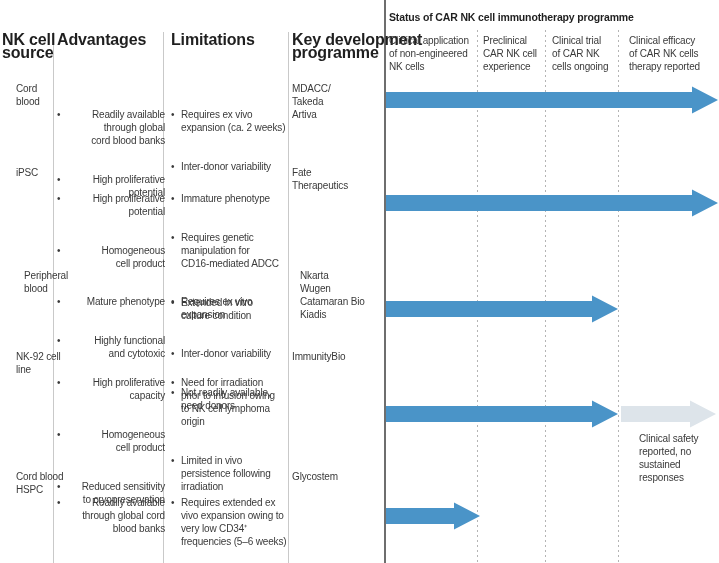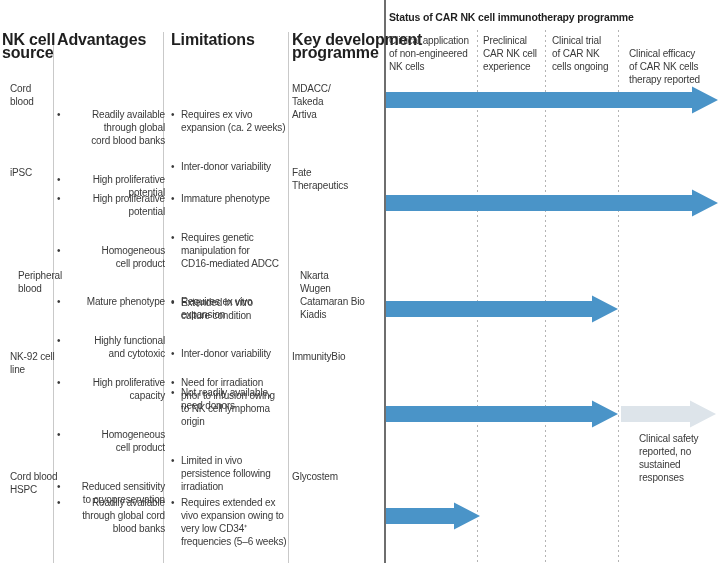--- a/index.html
+++ b/index.html
@@ -9,34 +9,34 @@
     font-size:10px;line-height:13px;letter-spacing:-0.15px;overflow:hidden;
   }
   .cell{position:absolute;white-space:pre;}
   .hdr{font-weight:bold;color:#1f1f1f;font-size:16px;}
   
   .vline{position:absolute;width:1px;top:32px;bottom:0;background:#c9c9c9;}
   .vline-dark{position:absolute;width:1.5px;top:0;bottom:0;left:384px;background:#6e6e6e;}
   .vdash{position:absolute;width:1px;top:30px;bottom:0;
     background:repeating-linear-gradient(to bottom,#b4b4b4 0 2px,transparent 2px 5px);}
   
-  .c-src{left:10px;width:52px;}
+  .c-src{left:16px;width:52px;}
   .c-adv{left:57px;width:108px;text-align:right;}
   .c-lim{left:171px;width:122px;}
   .c-dev{left:292px;width:92px;}
   
   .r0{top:82px;} .r1{top:166px;} .r2{top:269px;margin-left:8px;} .r3{top:350px;} .r4{top:470px;}
   
   ul.blist{margin:0;padding:0;list-style:none;}
   ul.blist li{position:relative;padding-left:10px;white-space:pre;}
   ul.blist li::before{content:"\2022";position:absolute;left:0;top:0;}
   
   .status-title{position:absolute;left:389px;top:11px;width:330px;font-weight:bold;color:#1f1f1f;font-size:10.5px;white-space:pre;}
   .sh{position:absolute;top:34px;white-space:pre;}
-  .sh0{left:389px;width:92px;} .sh1{left:483px;width:62px;} .sh2{left:552px;width:64px;} .sh3{left:629px;width:90px;margin-top:13px;}
+  .sh0{left:389px;width:92px;} .sh1{left:483px;width:62px;} .sh2{left:552px;width:64px;} .sh3{left:629px;width:90px;}
   .note{left:639px;top:432px;width:82px;}
   svg.arrows{position:absolute;left:0;top:0;pointer-events:none;}
 </style>
 </head>
 <body>
 
 <div class="canvas">
 
   <div class="vline" style="left:53px"></div>
   <div class="vline" style="left:163px"></div>

